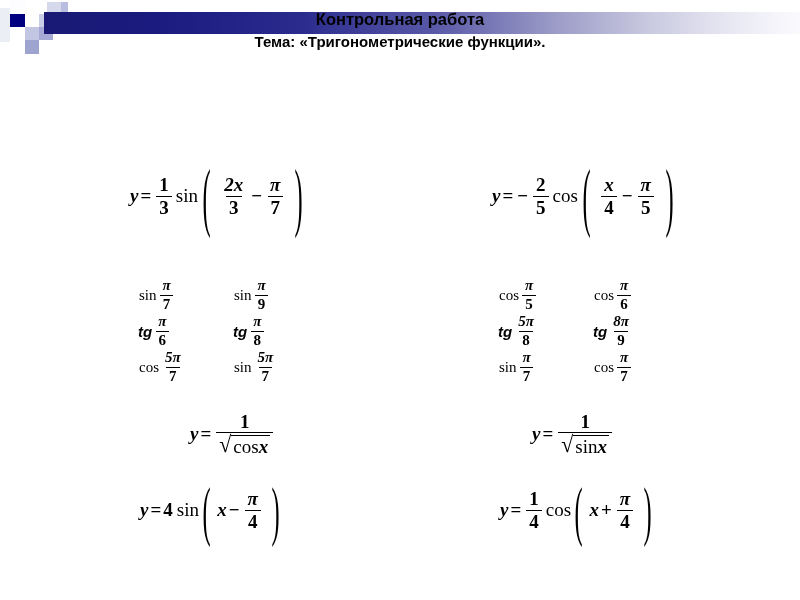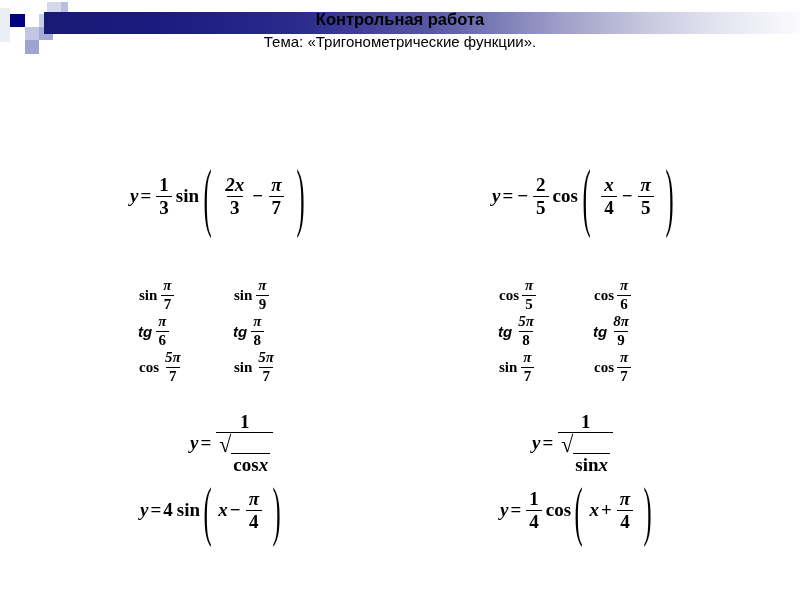--- a/index.html
+++ b/index.html
@@ -55,21 +55,21 @@
     letter-spacing: 0px;
     z-index: 5;
   }
   #title-sub {
     position: absolute;
     left: 0; top: 33px;
     width: 800px;
     text-align: center;
     font-family: "Liberation Sans", sans-serif;
     font-size: 15px;
-    font-weight: normal;
+    font-weight: bold;
     color: #000000;
     z-index: 5;
   }
 
   
   .mrow {
     display: inline-flex;
     align-items: center;
     justify-content: center;
     white-space: nowrap;
@@ -79,21 +79,21 @@
     font-style: italic;
     font-weight: bold;
   }
   .op {
     font-family: "Liberation Serif", serif;
     font-weight: bold;
     padding: 0 2px;
   }
   .fname {
     font-family: "Liberation Serif", serif;
-    font-weight: bold;
+    font-weight: normal;
     font-style: normal;
     padding-left: 1px;
   }
   .fname-it {
     font-family: Liberation Sans, sans-serif;
     font-weight: bold;
     font-style: italic;
   }
   .num {
     font-family: "Liberation Serif", serif;
@@ -166,21 +166,21 @@
     font-weight: normal;
     font-size: 22px;
     line-height: 1;
     position: relative;
     top: 1px;
     transform: scaleY(1.05);
   }
   .sqrt-body {
     border-top: 1.4px solid #000;
     padding: 1px 2px 0 1px;
-    margin-top: 20px;
+    margin-top: 2px;
   }
 
   
   .formula {
     position: absolute;
     font-size: 19px;
   }
 
   
   #f-top-left  { left: 130px;  top: 175px; }

